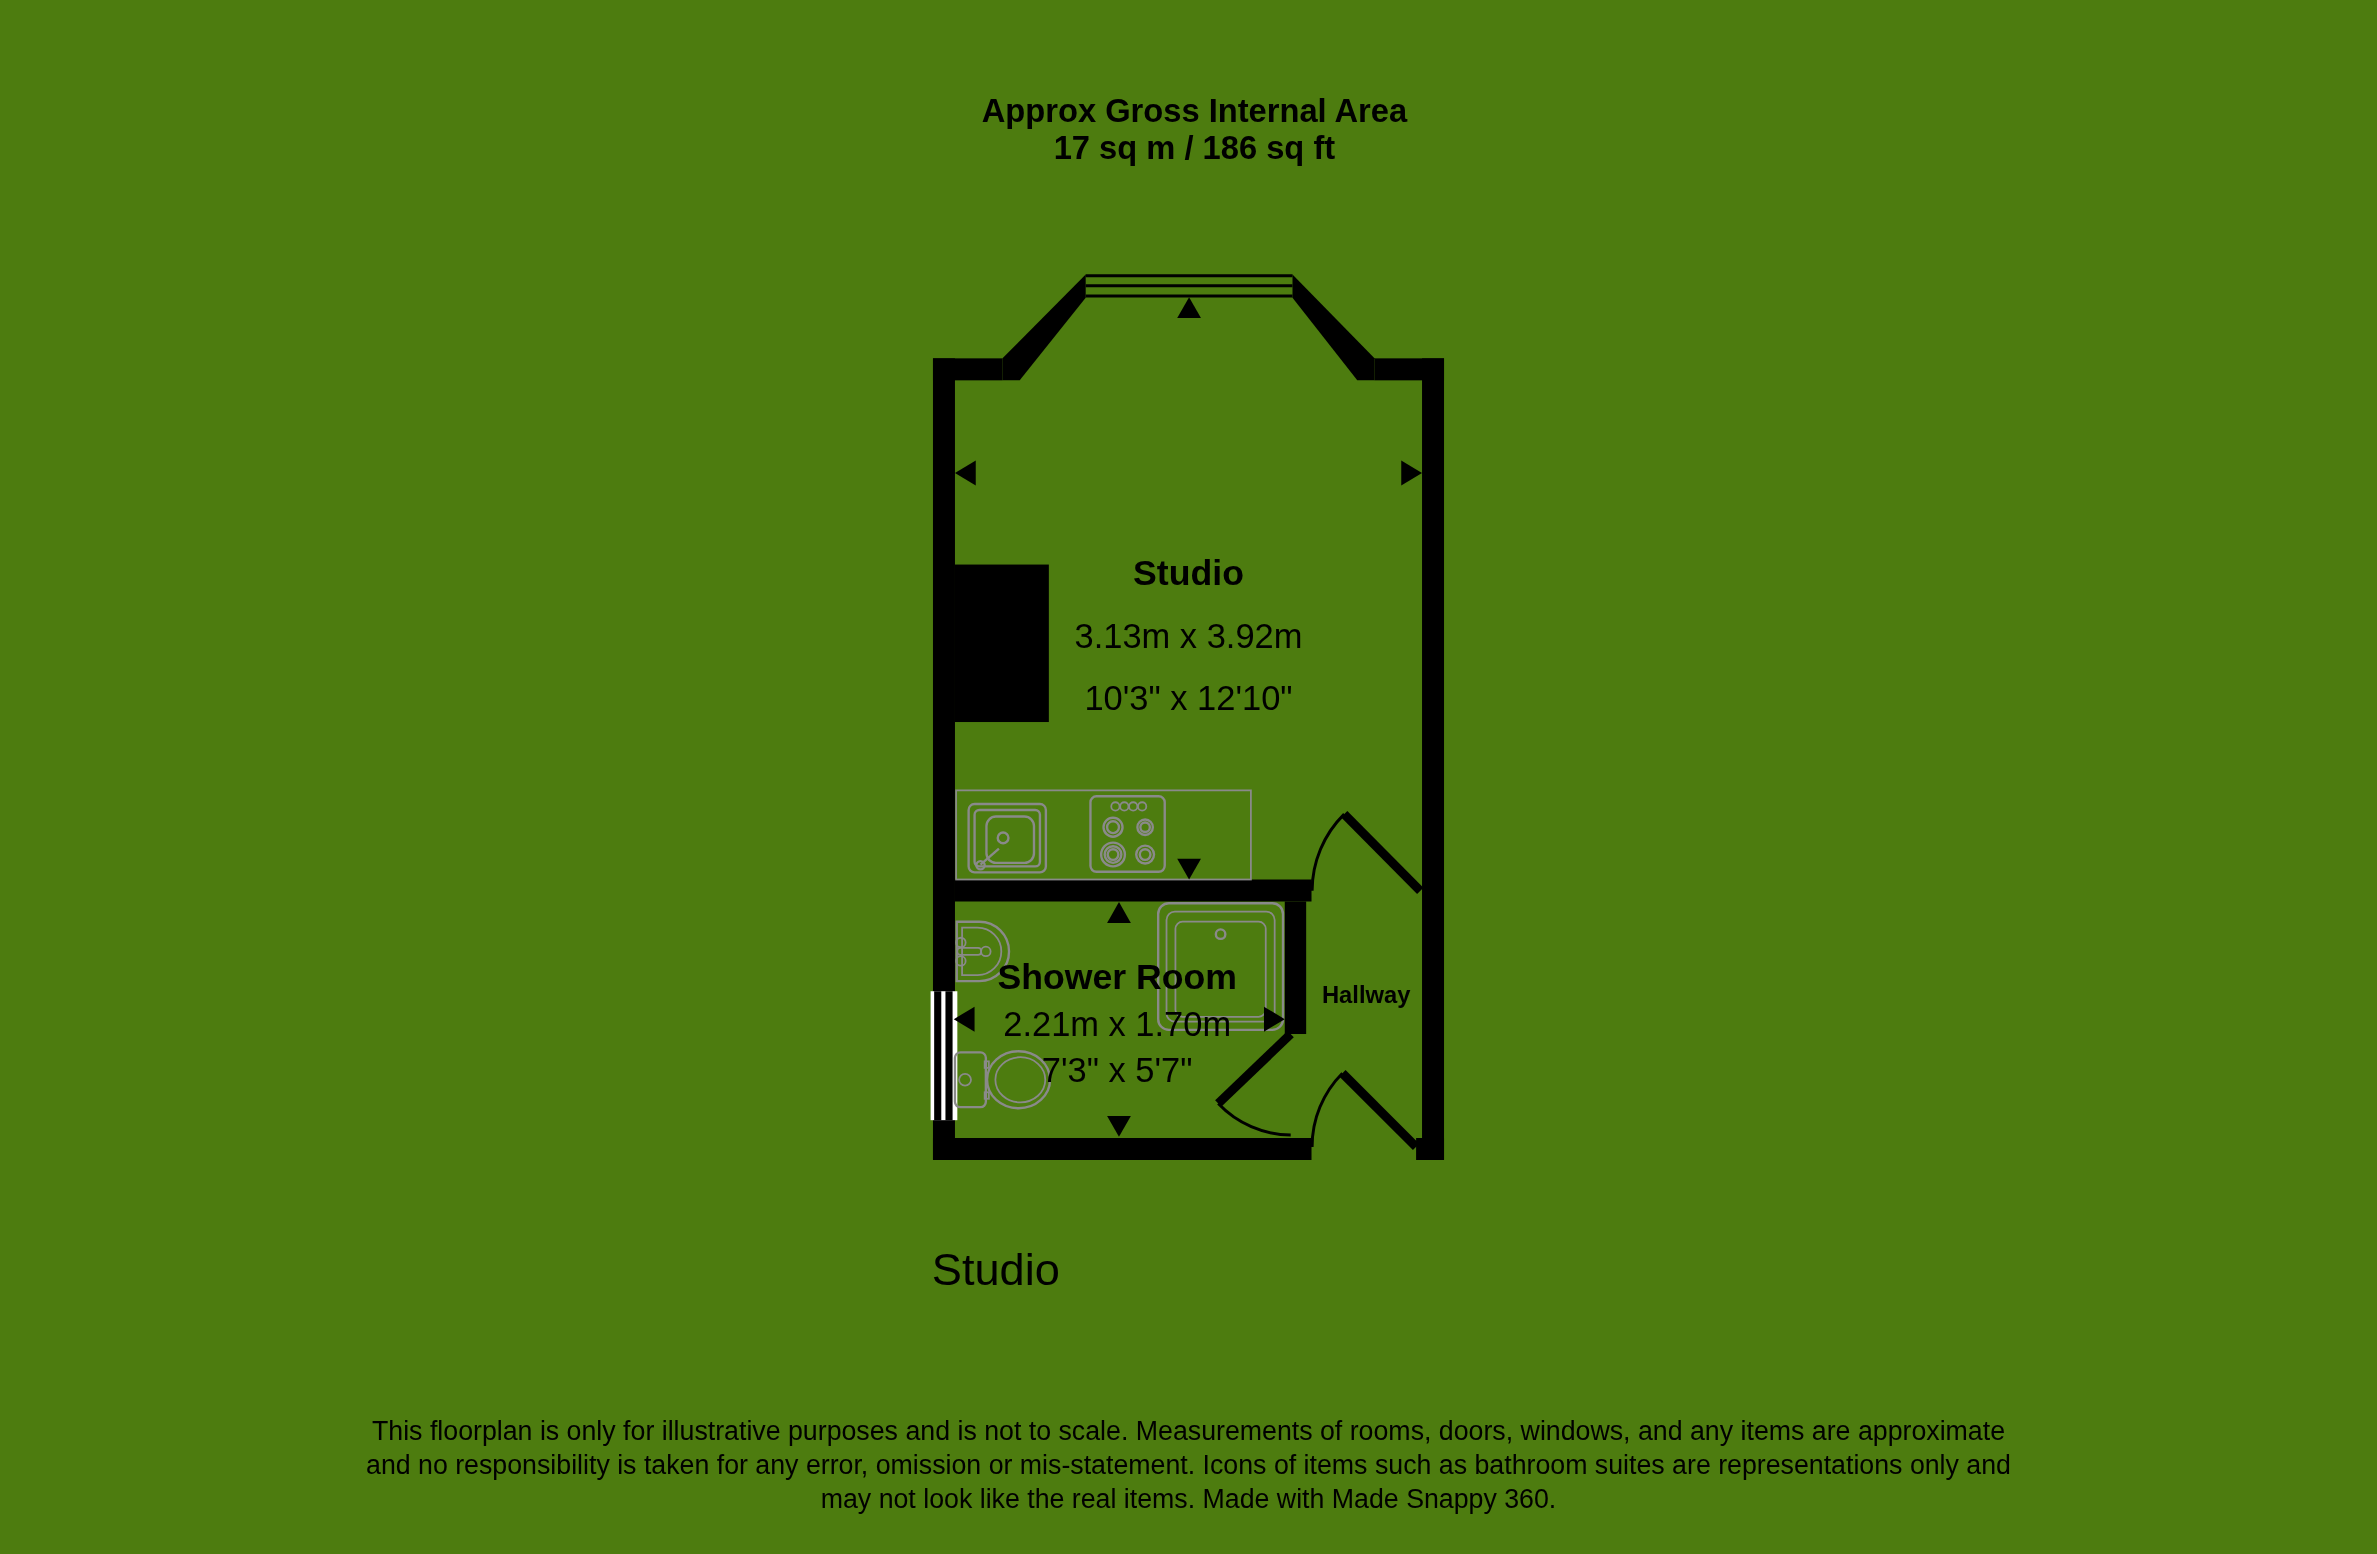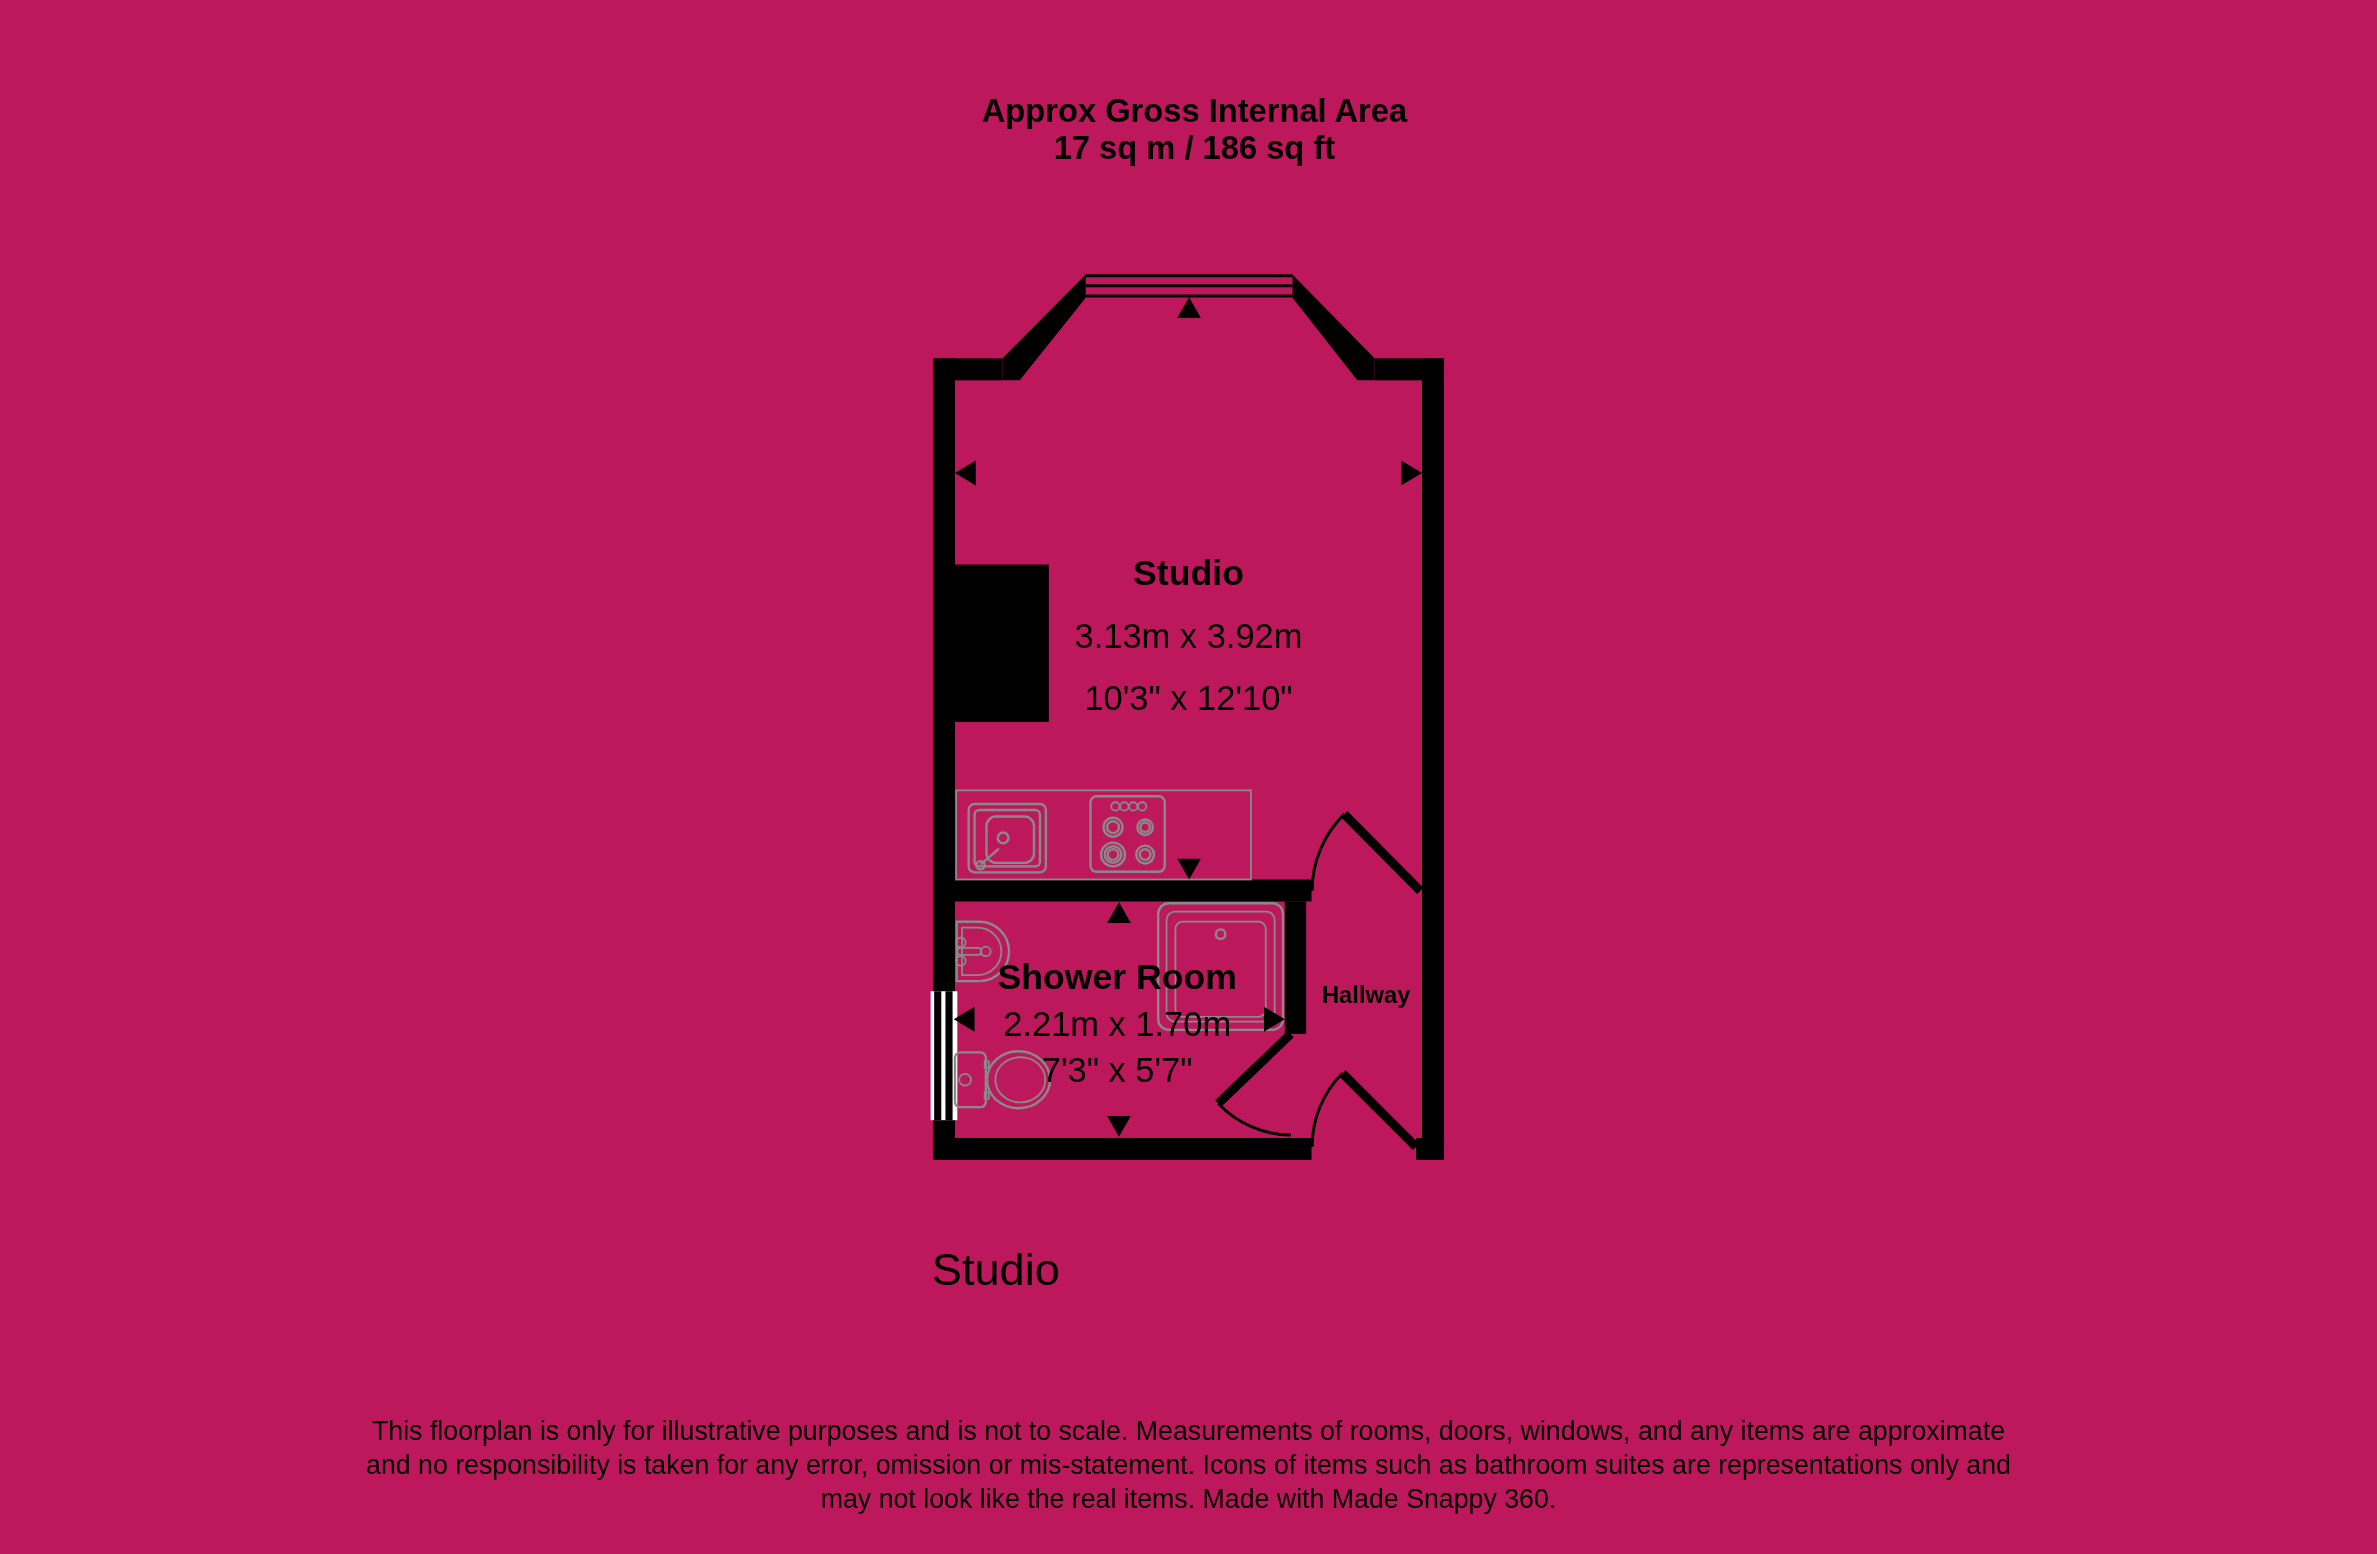--- a/index.html
+++ b/index.html
@@ -1,16 +1,16 @@
 <!DOCTYPE html>
 <html style="font-size:9.5px"><head>
 <meta charset="utf-8">
 <style>
   html,body{margin:0;padding:0;background:#ffffff;}
-  .page{position:relative;width:2377px;height:1554px;background:#be185d;font-family:"Liberation Sans",sans-serif;}
+  .page{position:relative;width:2377px;height:1554px;background:#4d7c0f;font-family:"Liberation Sans",sans-serif;}
   svg{position:absolute;left:0;top:0;}
   .wall{fill:#000000;stroke:none;}
   .icon-stroke{fill:none;stroke:#8a8a8a;stroke-width:4;}
   .icon-stroke-thin{fill:none;stroke:#8a8a8a;stroke-width:3;}
   .arrow{fill:#000000;stroke:none;}
   .door-leaf{stroke:#000000;stroke-width:15;fill:none;}
   .door-arc{stroke:#000000;stroke-width:5;fill:none;}
   .win-line{stroke:#000000;stroke-width:5;}
   .win-line-v{stroke:#000000;stroke-width:12;}
   text{fill:#000000;}

